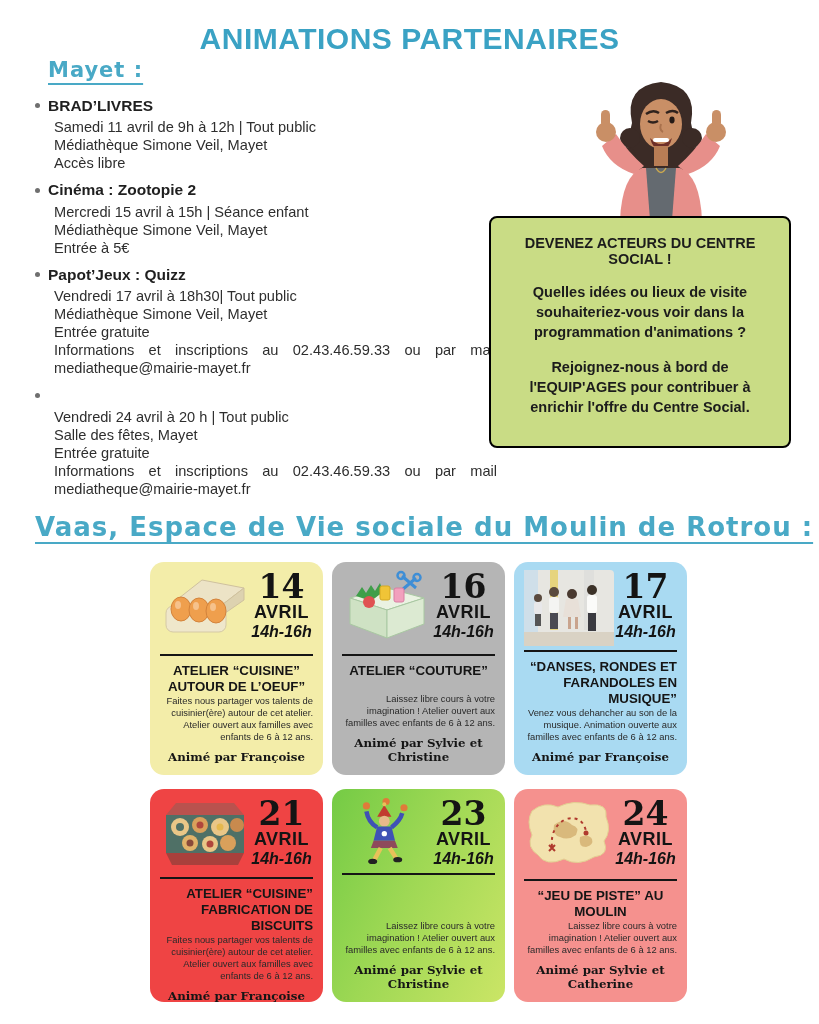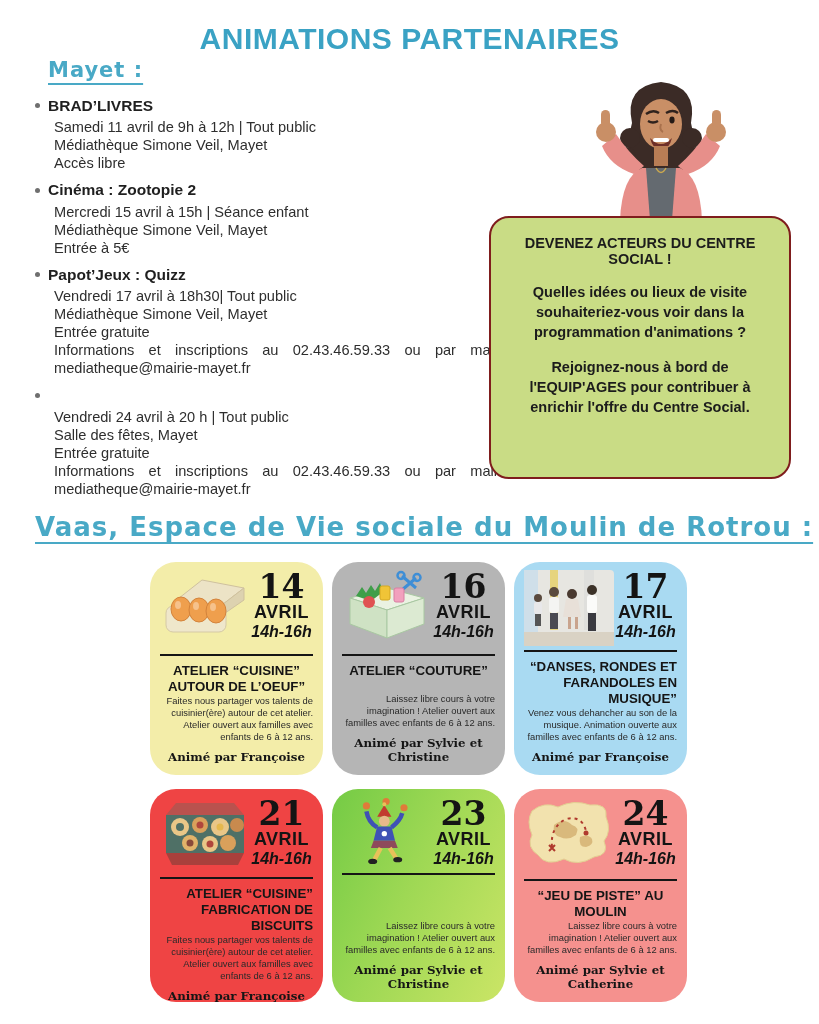--- a/index.html
+++ b/index.html
@@ -30,35 +30,35 @@
   .event-lines { padding-left:19px; }
   .event-line { font-size:14.6px; color:#2e2e2e; line-height:17.9px; }
   .event-line.justify { text-align:justify; }
 
   
   .photo { position:absolute; left:572px; top:68px; width:178px; height:152px; }
   .photo svg { display:block; }
 
   
   .cta-box {
-    position:absolute; left:489px; top:216px; width:302px; height:263px; box-sizing:border-box;
-    background:#c9dc85; border:2px solid #7f1d1d; border-radius:20px;
+    position:absolute; left:489px; top:216px; width:302px; height:232px; box-sizing:border-box;
+    background:#c9dc85; border:2px solid #000000; border-radius:8px;
     padding:17px 13px; text-align:center; color:#1c1c1c;
   }
   .cta-title { font-weight:bold; font-size:14.5px; }
   .cta-para  { font-weight:bold; font-size:14.5px; line-height:1.38; margin-top:15px; }
 
   
   .cards {
     position:absolute; left:150px; top:562px; width:537px;
     display:grid; grid-template-columns:repeat(3,173px); grid-auto-rows:213px;
     column-gap:9px; row-gap:14px;
   }
   .card {
-    border-radius:26px; padding:8px 10px; box-sizing:border-box;
+    border-radius:14px; padding:8px 10px; box-sizing:border-box;
     display:flex; flex-direction:column; overflow:hidden;
   }
   .card-gradient { background:linear-gradient(115deg,#74cb45 0%, #9ed854 45%, #cbe566 100%); }
   .card-top { display:flex; align-items:flex-start; height:80px; margin-bottom:3px; }
   .card-img { width:90px; height:76px; flex:none; }
   .card-img svg { display:block; }
   .card-date { flex:1; text-align:center; padding-top:1px; }
   .date-day  { font-family:"DejaVu Serif", serif; font-weight:bold; font-size:33px; line-height:.95; color:#141414; }
   .date-month{ font-weight:bold; font-size:18px; letter-spacing:.5px; color:#141414; }
   .date-time { font-family:Liberation Sans, sans-serif; font-weight:bold; font-style:italic; font-size:16px; color:#141414; }

